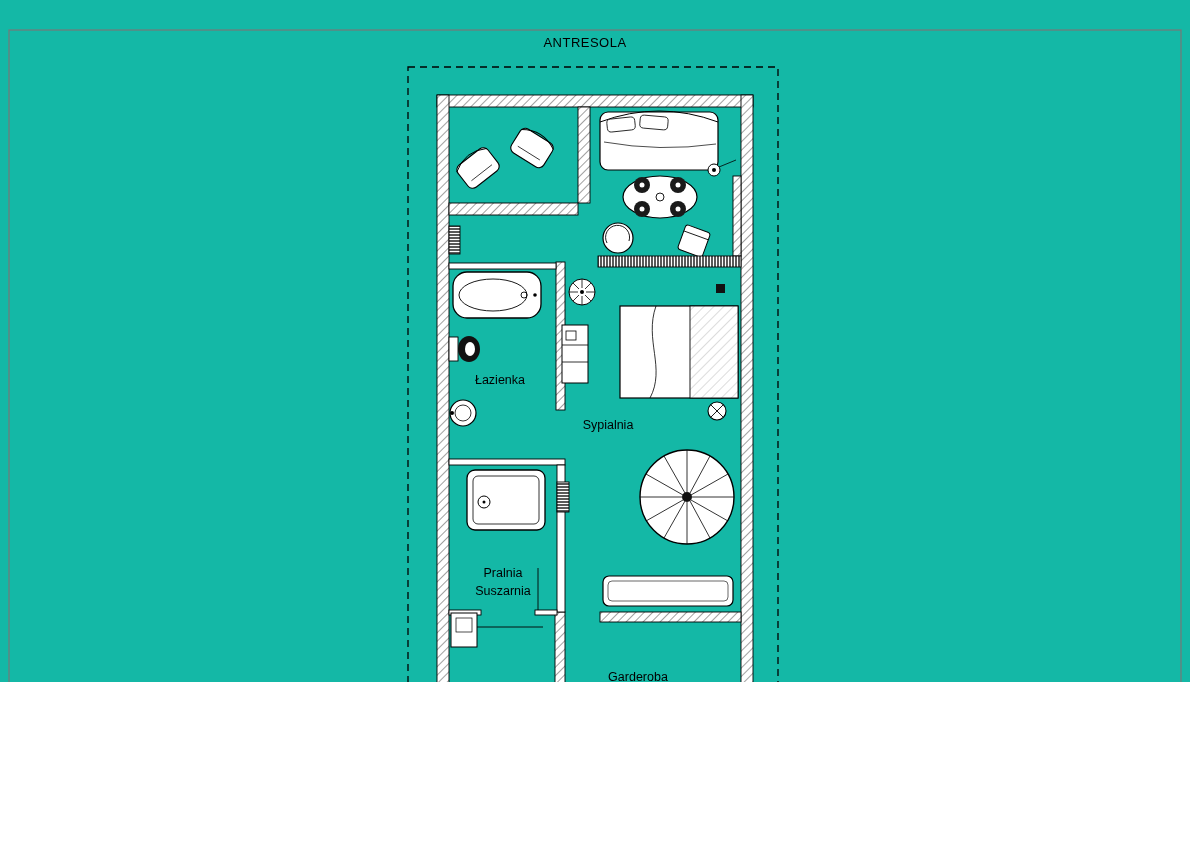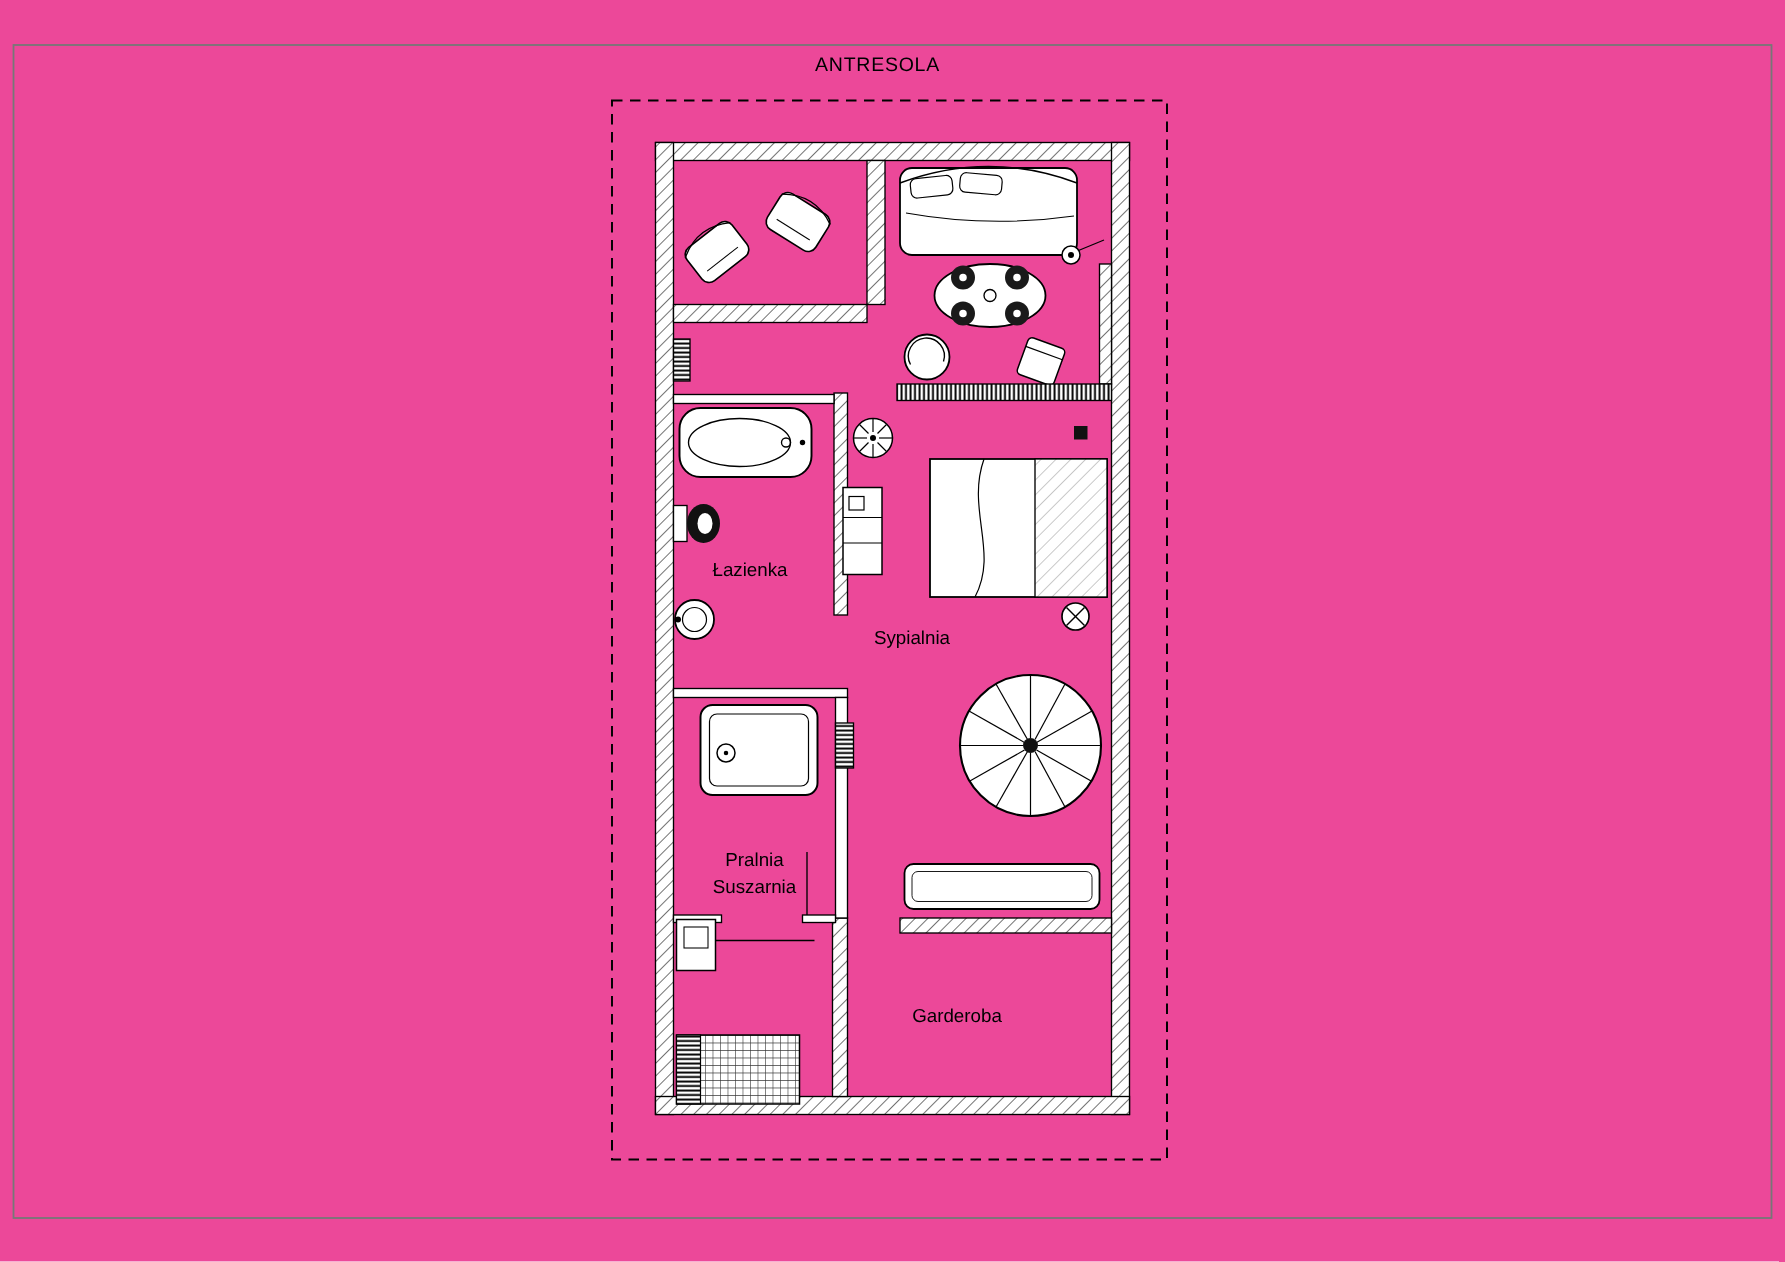--- a/index.html
+++ b/index.html
@@ -1,19 +1,19 @@
 <!DOCTYPE html>
 <html><head>
 <meta charset="utf-8">
 <style>
   html,body{margin:0;padding:0;background:#fff;}
   .canvas{
     position:relative;
-    width:1190px;height:841px;
-    background:#ec4899;
+    width:1190px;height:682px;
+    background:#14b8a6;
     font-family:"Liberation Sans",sans-serif;
     overflow:hidden;
   }
   svg{position:absolute;left:0;top:0;}
   text{fill:#000;}
 </style>
 </head>
 <body>
 
 <div class="canvas">

